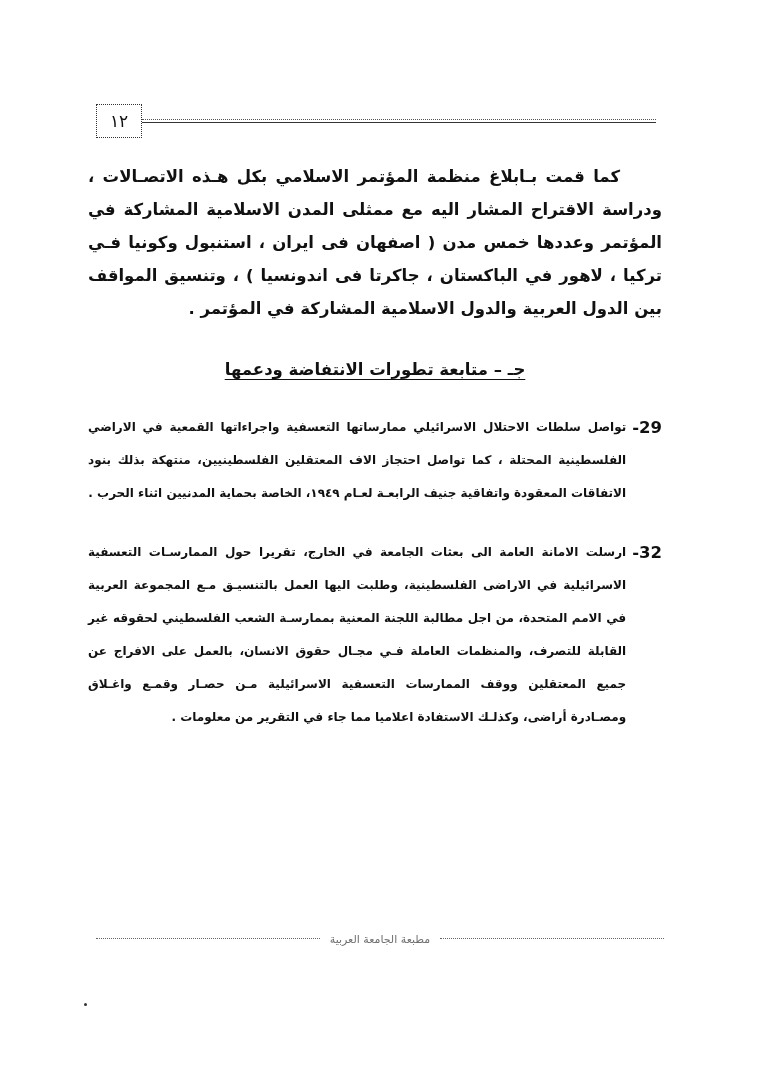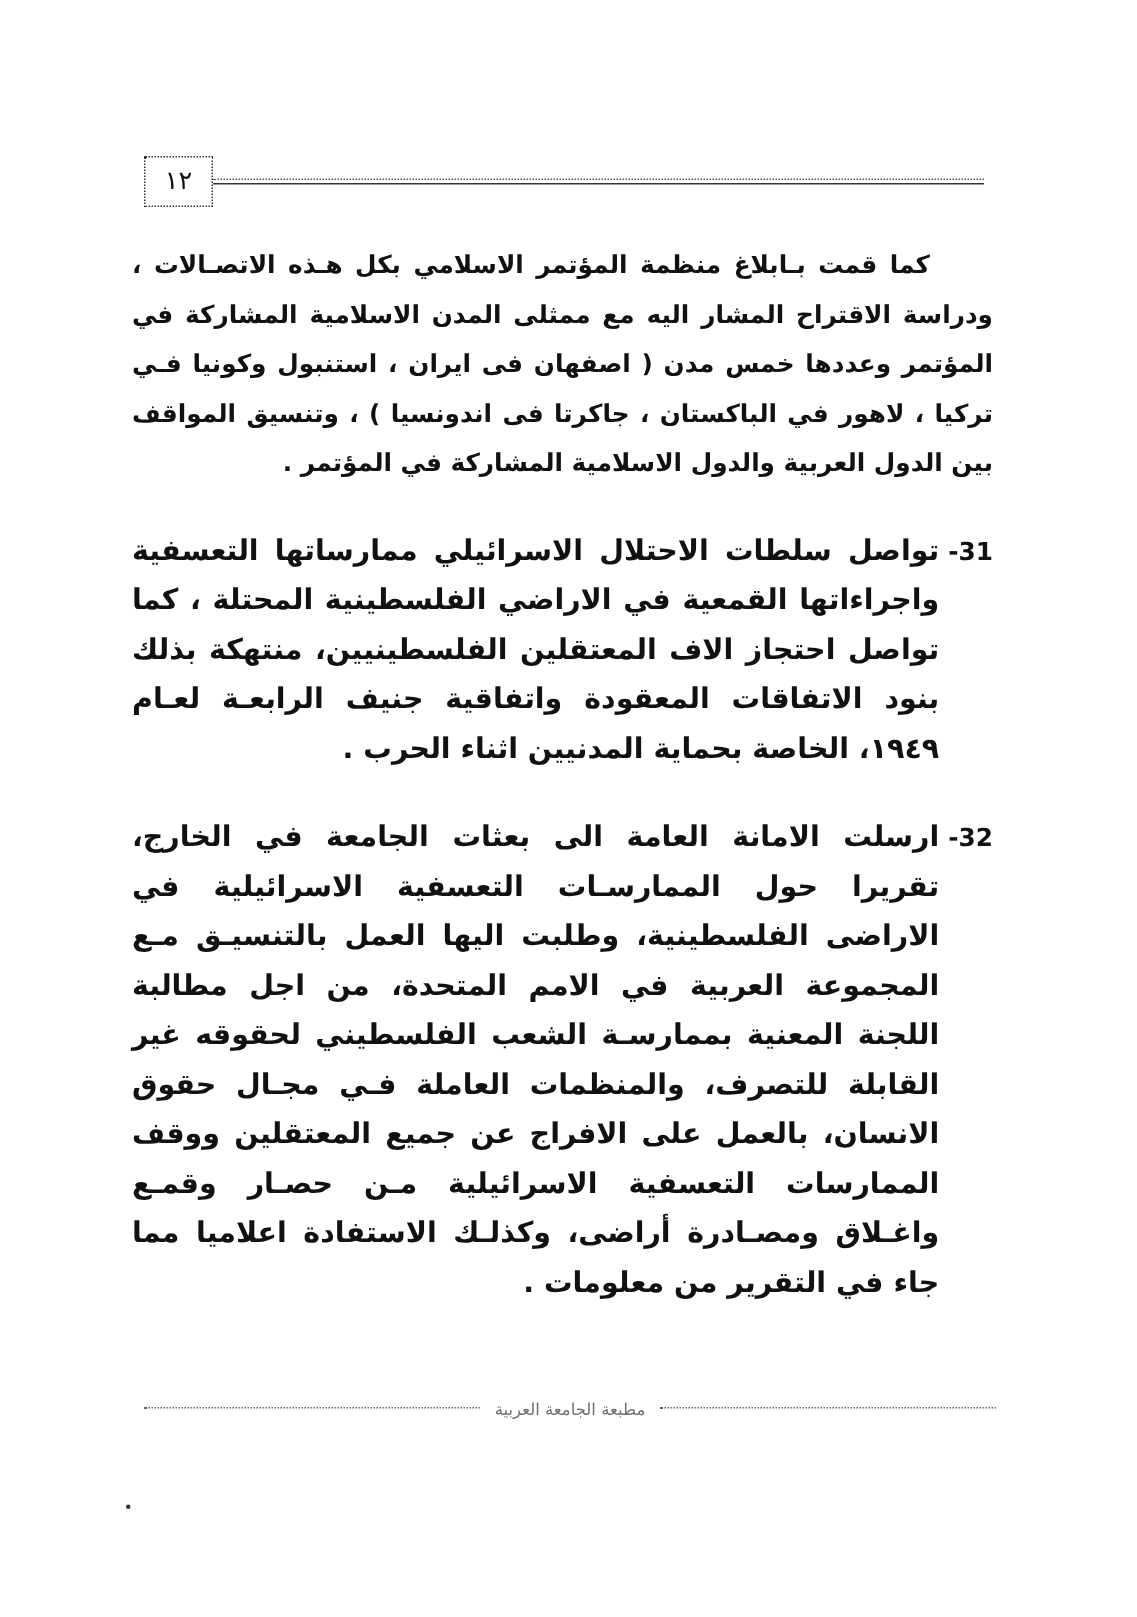--- a/index.html
+++ b/index.html
@@ -84,21 +84,21 @@
   }
   .numbered .marker {
     flex: 0 0 auto;
     font-size: 16.5px;
     line-height: 33px;
     white-space: nowrap;
     padding-top: 0;
   }
   .numbered .text {
     flex: 1 1 auto;
-    font-size: 19px;
+    font-size: 12px;
     line-height: 33px;
     text-align: justify;
     text-justify: inter-word;
   }
 
   
   .footer {
     position: absolute;
     bottom: 128px;
     right: 94px;
@@ -138,23 +138,24 @@
 
   <div class="header">
     <div class="page-number-box">١٢</div>
     <div class="header-rule"></div>
   </div>
 
   <div class="content">
 
     <p class="para indented">كما قمت بـابلاغ منظمة المؤتمر الاسلامي بكل هـذه الاتصـالات ، ودراسة الاقتراح المشار اليه مع ممثلى المدن الاسلامية  المشاركة في المؤتمر وعددها خمس مدن ( اصفهان فى ايران ، استنبول وكونيا فـي تركيا ، لاهور في الباكستان ، جاكرتا فى اندونسيا ) ، وتنسيق المواقف بين الدول العربية والدول الاسلامية المشاركة في المؤتمر .</p>
 
+    <div class="section-heading">جـ – متابعة تطورات الانتفاضة ودعمها</div>
 
     <div class="numbered">
-      <div class="marker">31-</div>
+      <div class="marker">29-</div>
       <div class="text">تواصل سلطات الاحتلال الاسرائيلي ممارساتها التعسفية واجراءاتها القمعية في الاراضي الفلسطينية المحتلة ، كما تواصل احتجاز الاف المعتقلين الفلسطينيين، منتهكة بذلك بنود الاتفاقات المعقودة واتفاقية جنيف الرابعـة لعـام ١٩٤٩، الخاصة بحماية المدنيين اثناء الحرب .</div>
     </div>
 
     <div class="numbered">
       <div class="marker">32-</div>
       <div class="text">ارسلت الامانة العامة الى بعثات الجامعة في الخارج، تقريرا حول الممارسـات التعسفية الاسرائيلية في الاراضى الفلسطينية، وطلبت اليها العمل بالتنسيـق مـع المجموعة العربية في الامم المتحدة، من اجل مطالبة اللجنة المعنية بممارسـة الشعب الفلسطيني لحقوقه غير القابلة للتصرف، والمنظمات العاملة فـي مجـال حقوق الانسان، بالعمل على الافراج عن جميع المعتقلين ووقف الممارسات التعسفية الاسرائيلية مـن حصـار وقمـع واغـلاق ومصـادرة أراضى، وكذلـك الاستفادة اعلاميا مما جاء في التقرير من معلومات .</div>
     </div>
 
   </div>
 

